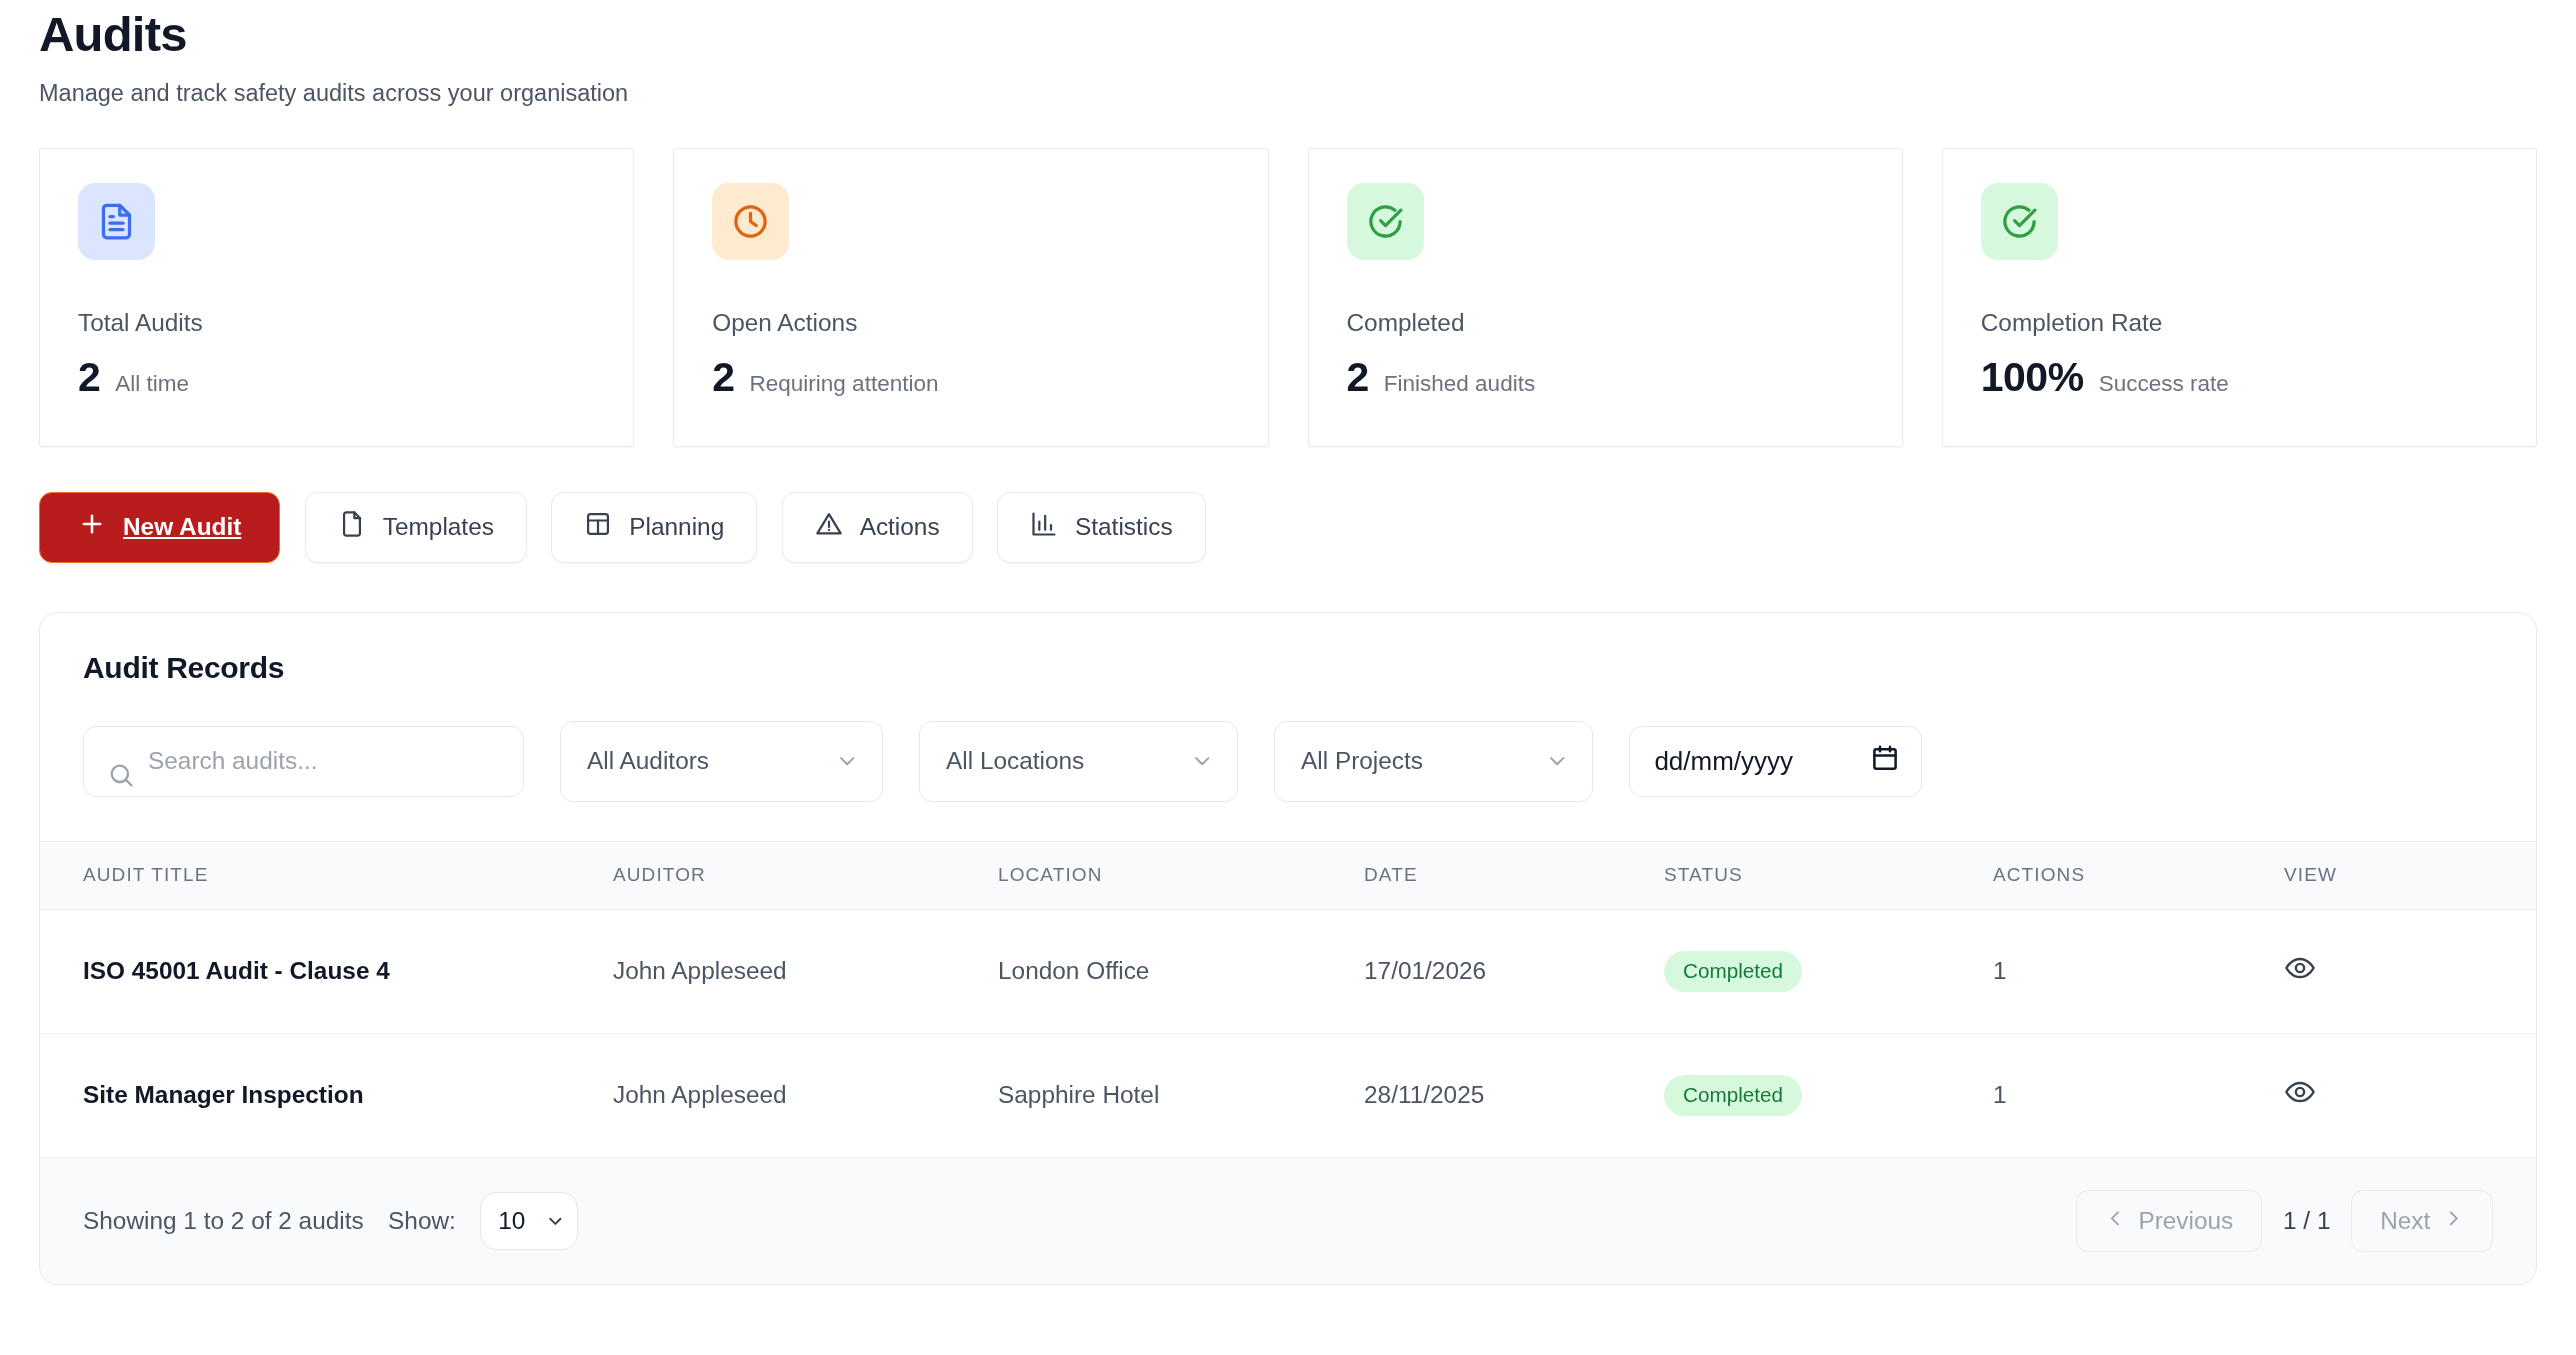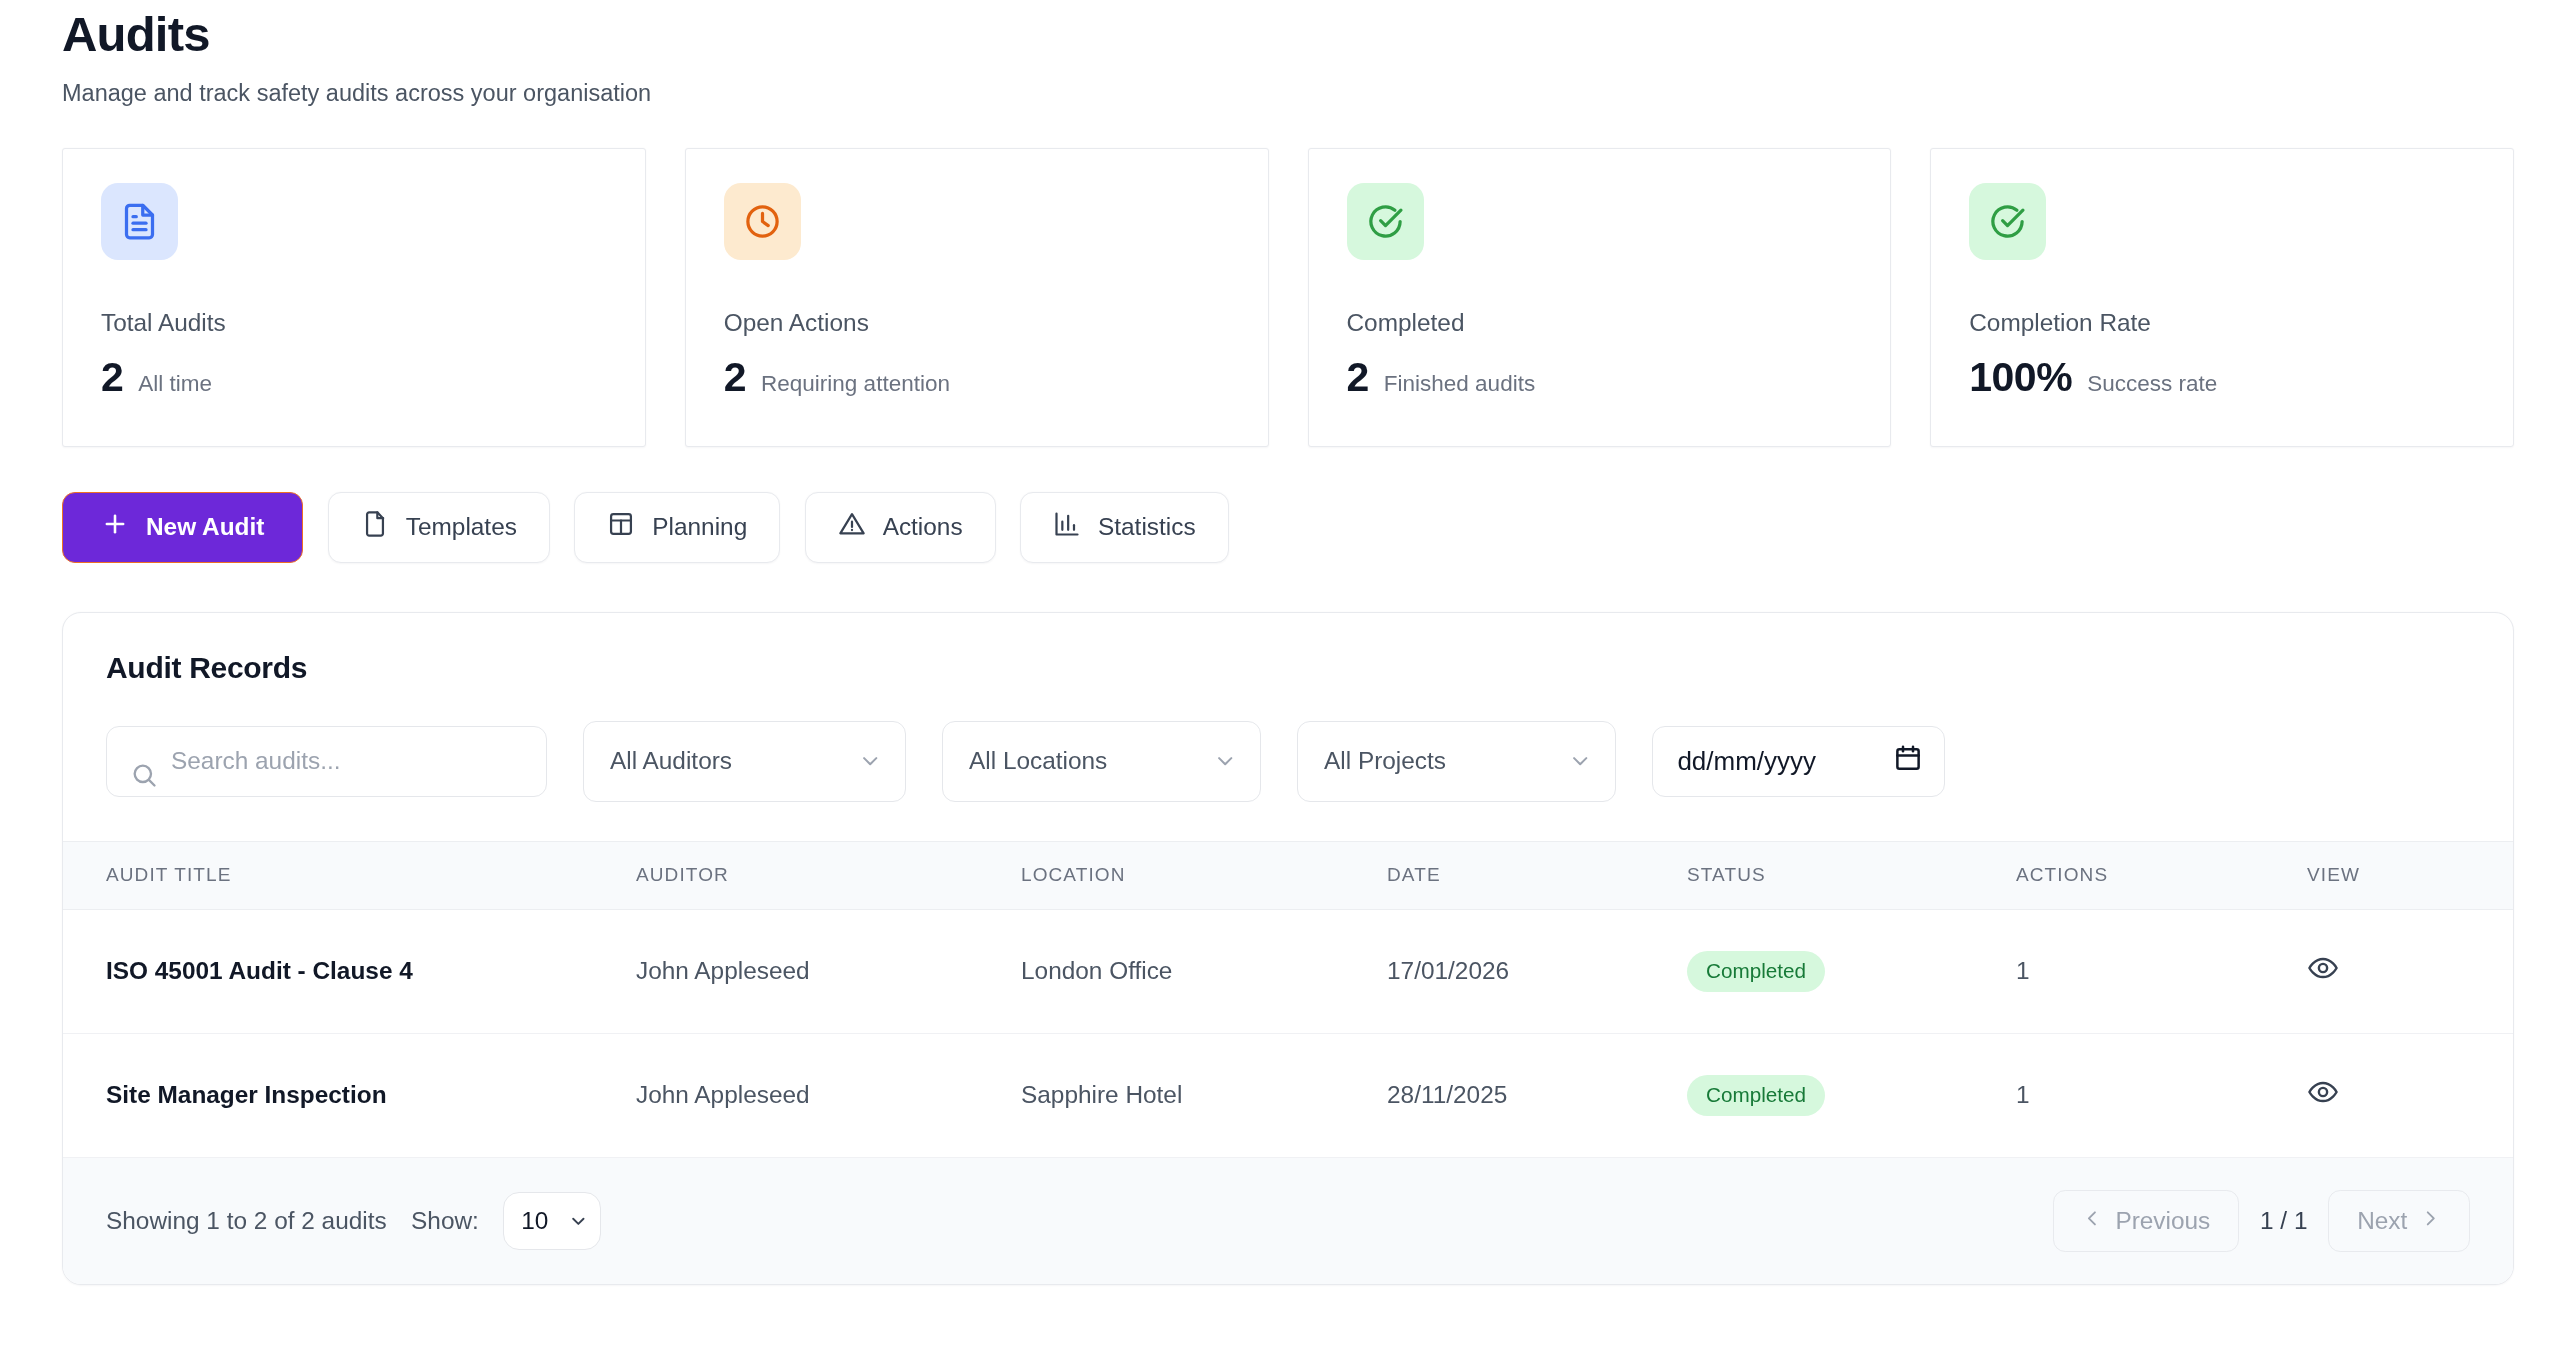--- a/index.html
+++ b/index.html
@@ -3,21 +3,21 @@
 <meta charset="utf-8">
 <style>
   * { box-sizing: border-box; margin: 0; padding: 0; }
   html, body {
     width: 2576px;
     height: 1356px;
     background: #ffffff;
     font-family: "Liberation Sans", sans-serif;
     -webkit-font-smoothing: antialiased;
   }
-  .page { padding: 0 62px; }
+  .page { padding: 0 39px; }
 
   
   .page-header { padding-top: 5.6px; }
   .page-title {
     font-size: 49px;
     font-weight: 700;
     color: #111827;
     letter-spacing: -0.8px;
     line-height: 1.18;
   }
@@ -90,25 +90,26 @@
     height: 71px;
     padding: 0 32px;
     border-radius: 13px;
     font-size: 24.4px;
     font-weight: 500;
     cursor: pointer;
     white-space: nowrap;
   }
   .btn svg { width: 28px; height: 28px; flex: none; }
   .btn-primary {
-    background: #6d28d9;
+    background: #b91c1c;
     color: #ffffff;
     border: 1.5px solid #ee7024;
     font-weight: 600;
     padding: 0 38px;
+    text-decoration: underline;
   }
   .btn-secondary {
     background: #ffffff;
     color: #374151;
     border: 1.5px solid #e8eaee;
     box-shadow: 0 0.9px 1.9px rgba(16,24,40,0.04);
   }
 
   
   .panel {

